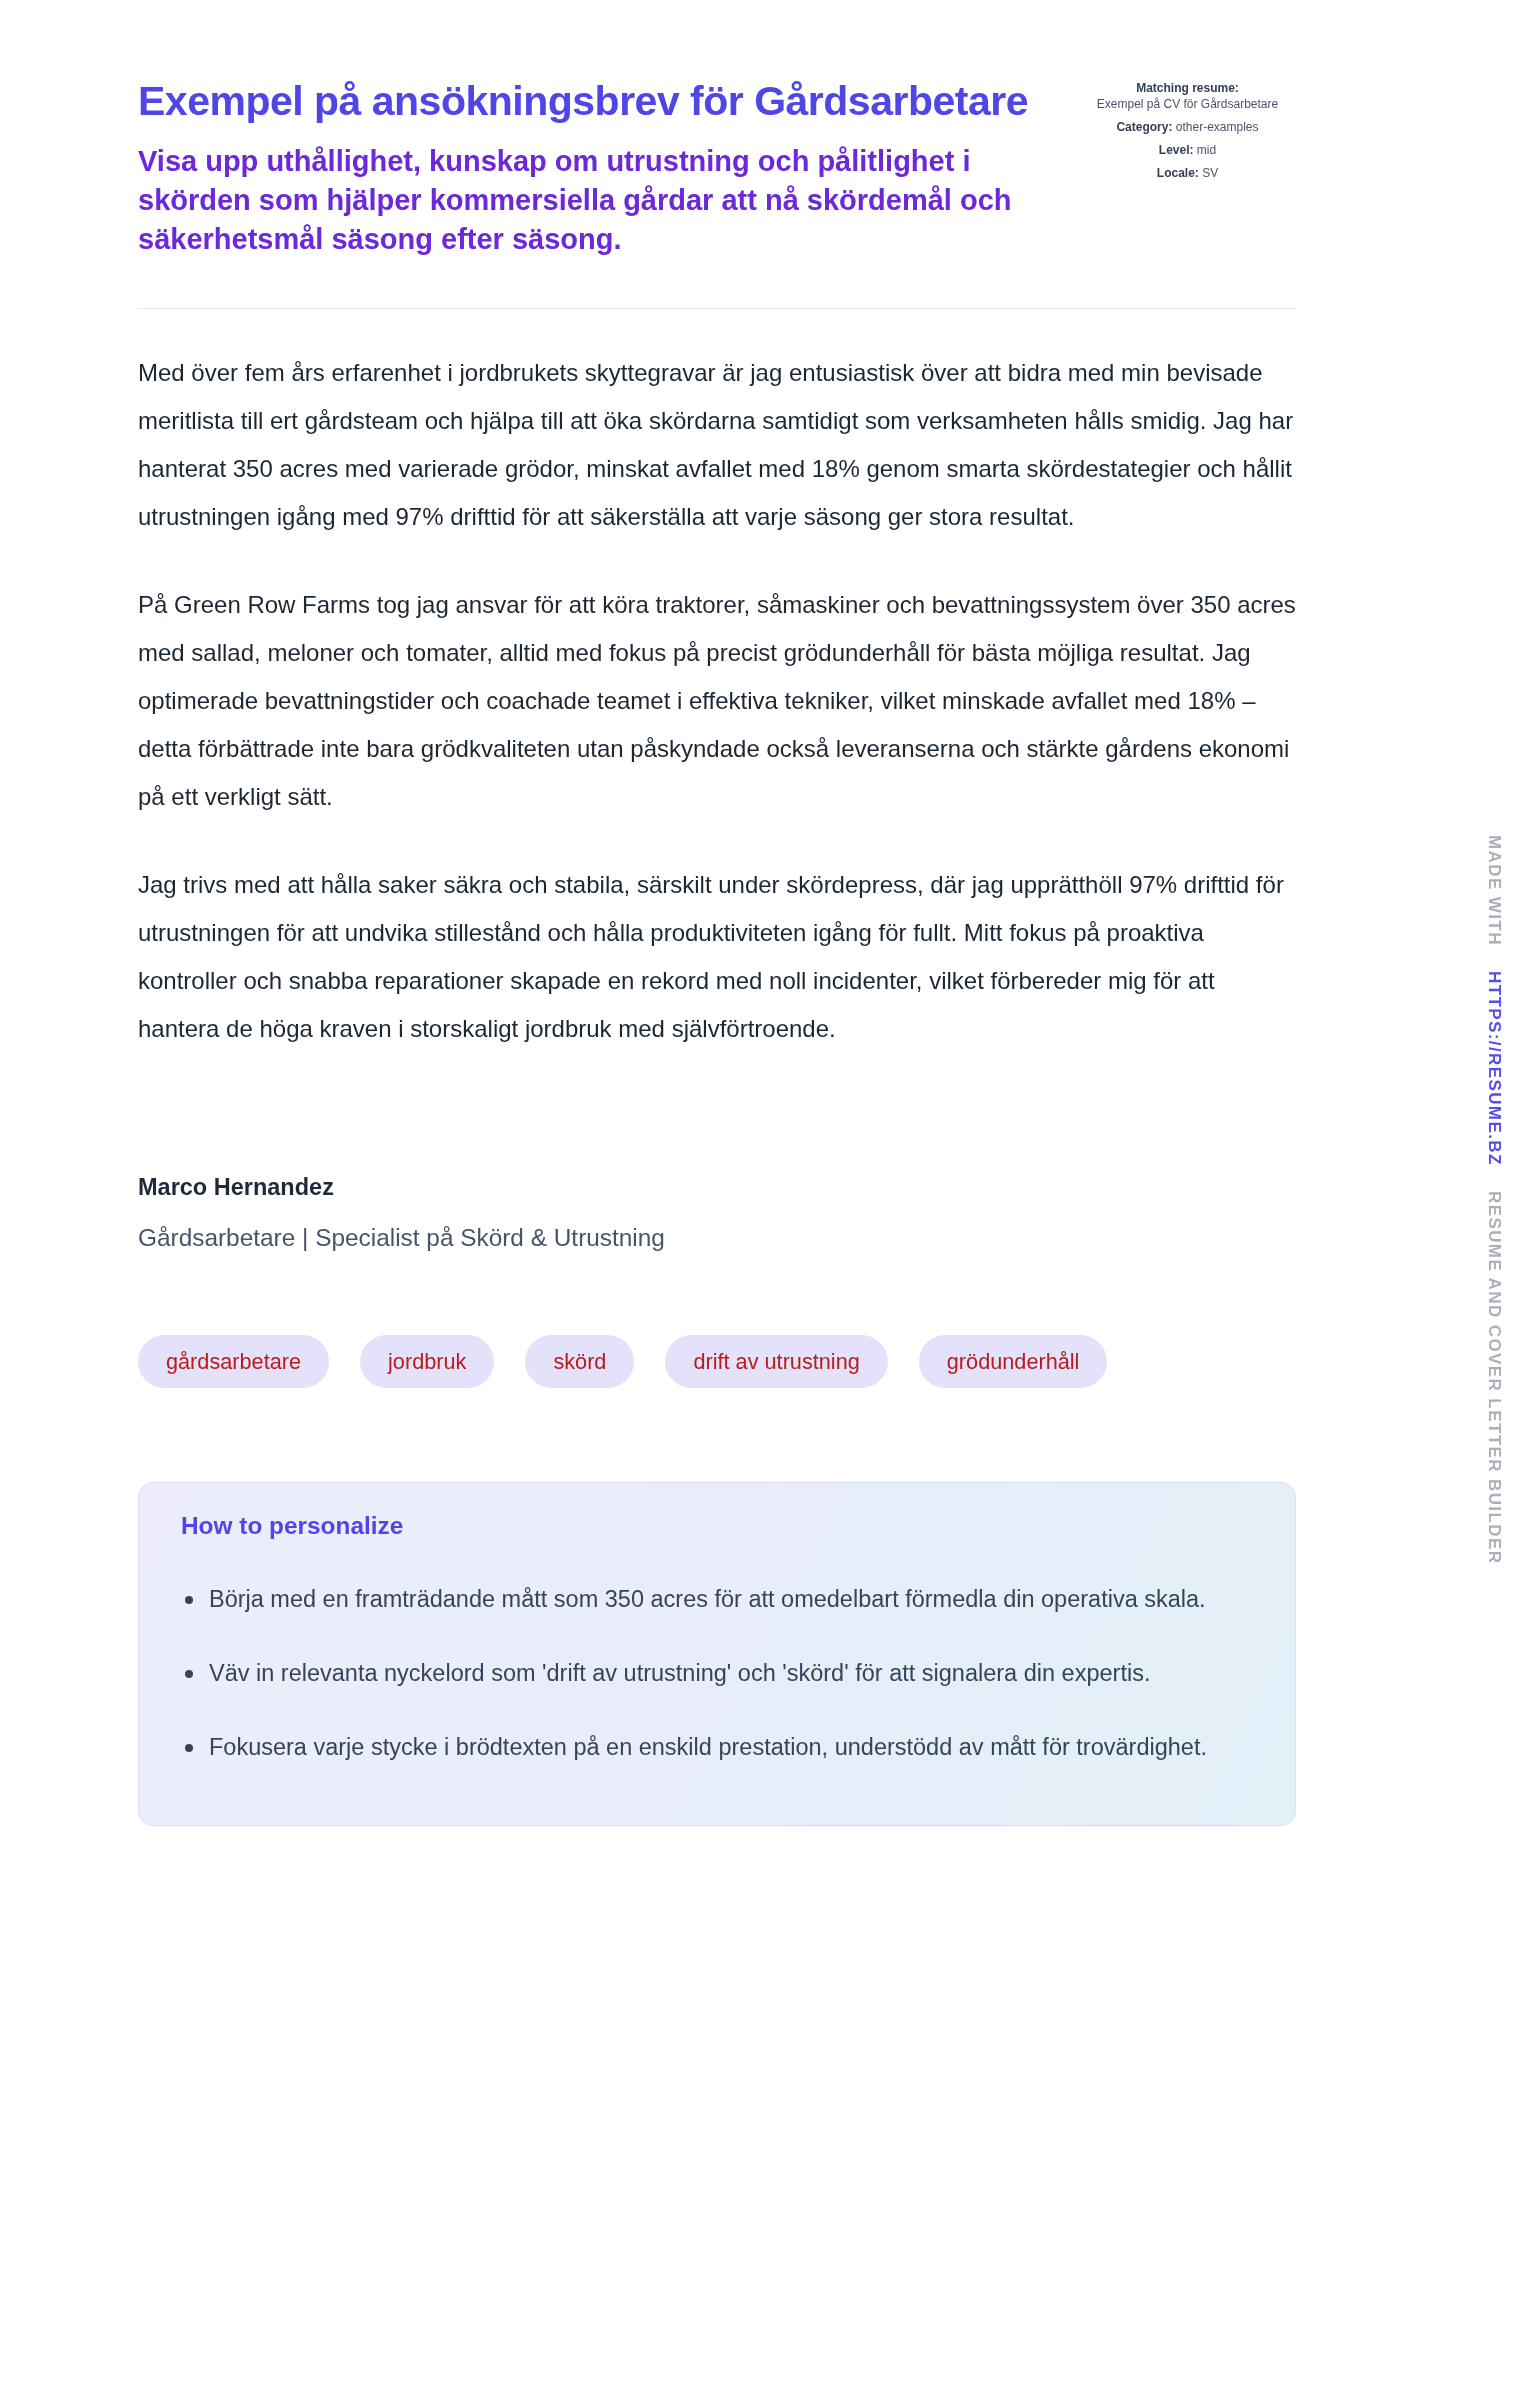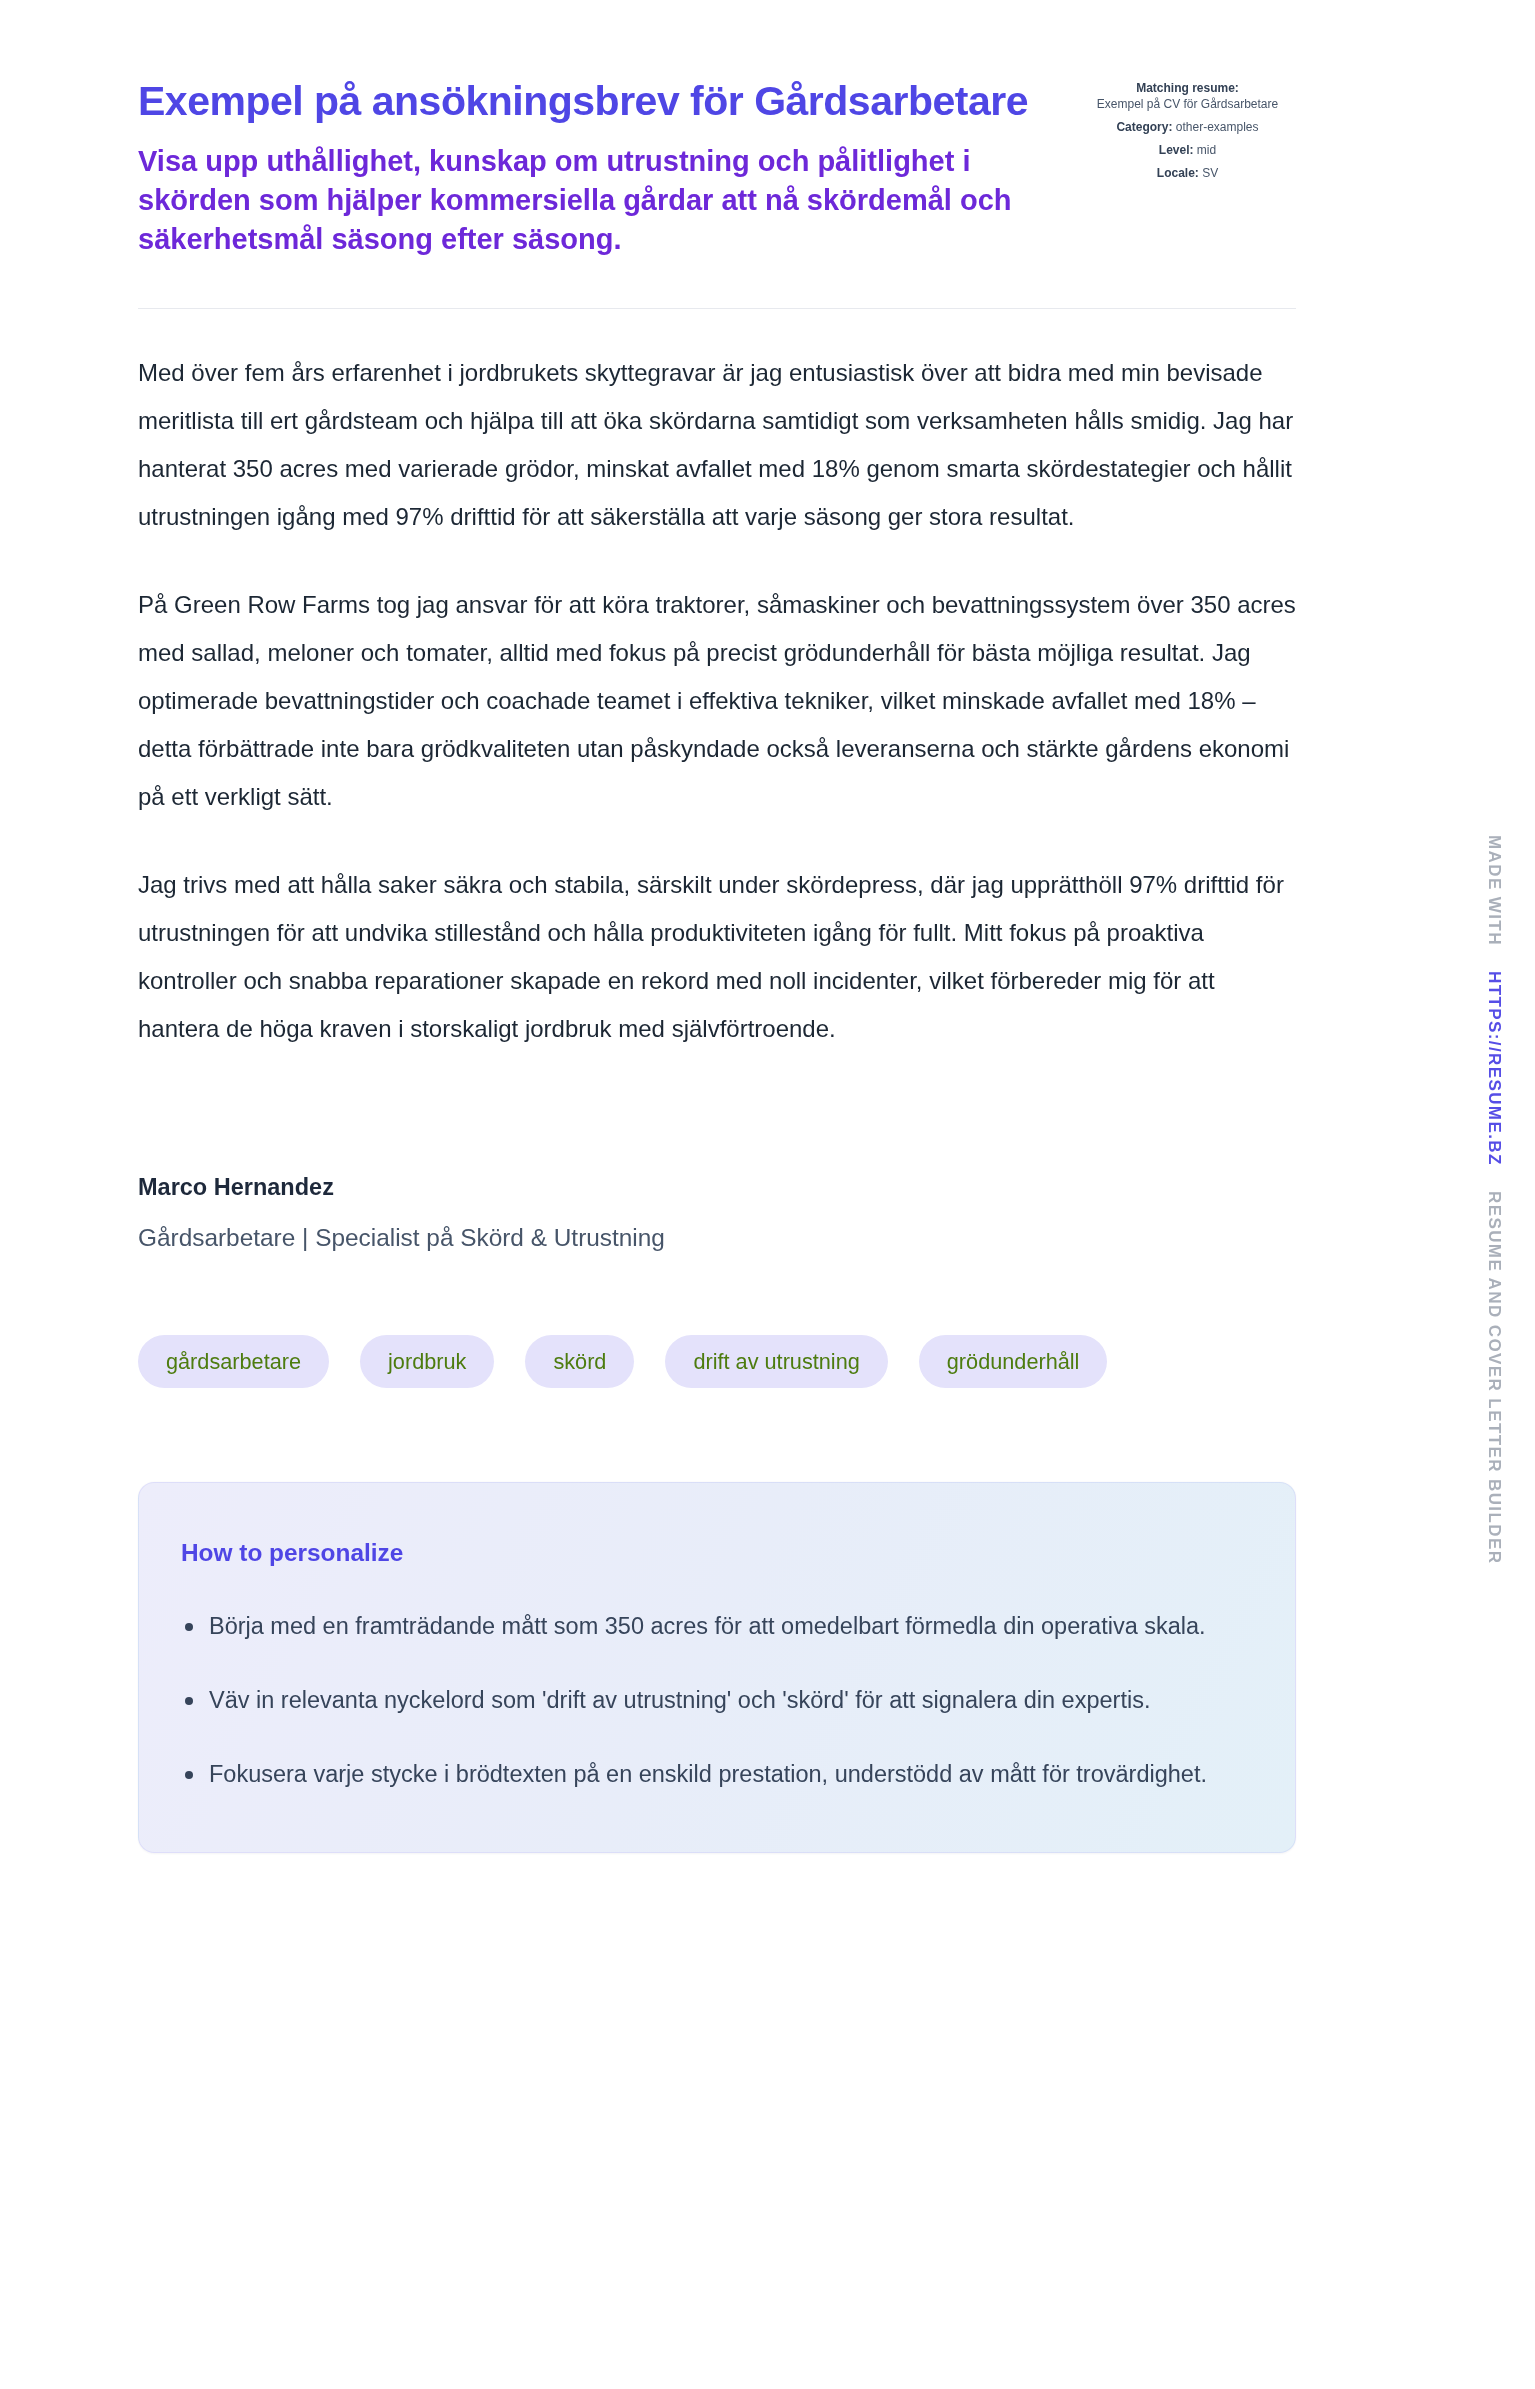--- a/index.html
+++ b/index.html
@@ -80,34 +80,34 @@
   }
   
   .tags {
     margin-top: 83px;
     display: flex;
     gap: 31px;
     flex-wrap: wrap;
   }
   .tag-pill {
     background: #e4e2fb;
-    color: #4d7c0f;
+    color: #b91c1c;
     font-size: 21.7px;
     padding: 13.5px 28px;
     border-radius: 902px;
     white-space: nowrap;
   }
   
   .personalize-box {
     margin-top: 94px;
     margin-bottom: 81px;
     border-radius: 16.3px;
     border: 0.9px solid rgba(99, 102, 241, 0.10);
     background: linear-gradient(118deg, #ededfb 0%, #e8edf9 48%, #e3f0f8 100%);
-    padding: 56px 47px 54px 42px;
+    padding: 29px 47px 54px 42px;
     box-shadow: 0 0.9px 1.8px rgba(30, 41, 59, 0.05);
   }
   .personalize-heading {
     margin: 0 0 36px 0;
     font-size: 24.4px;
     font-weight: 700;
     color: #4f46e5;
   }
   .personalize-list { list-style: none; margin: 0; padding: 0; }
   .personalize-item {

